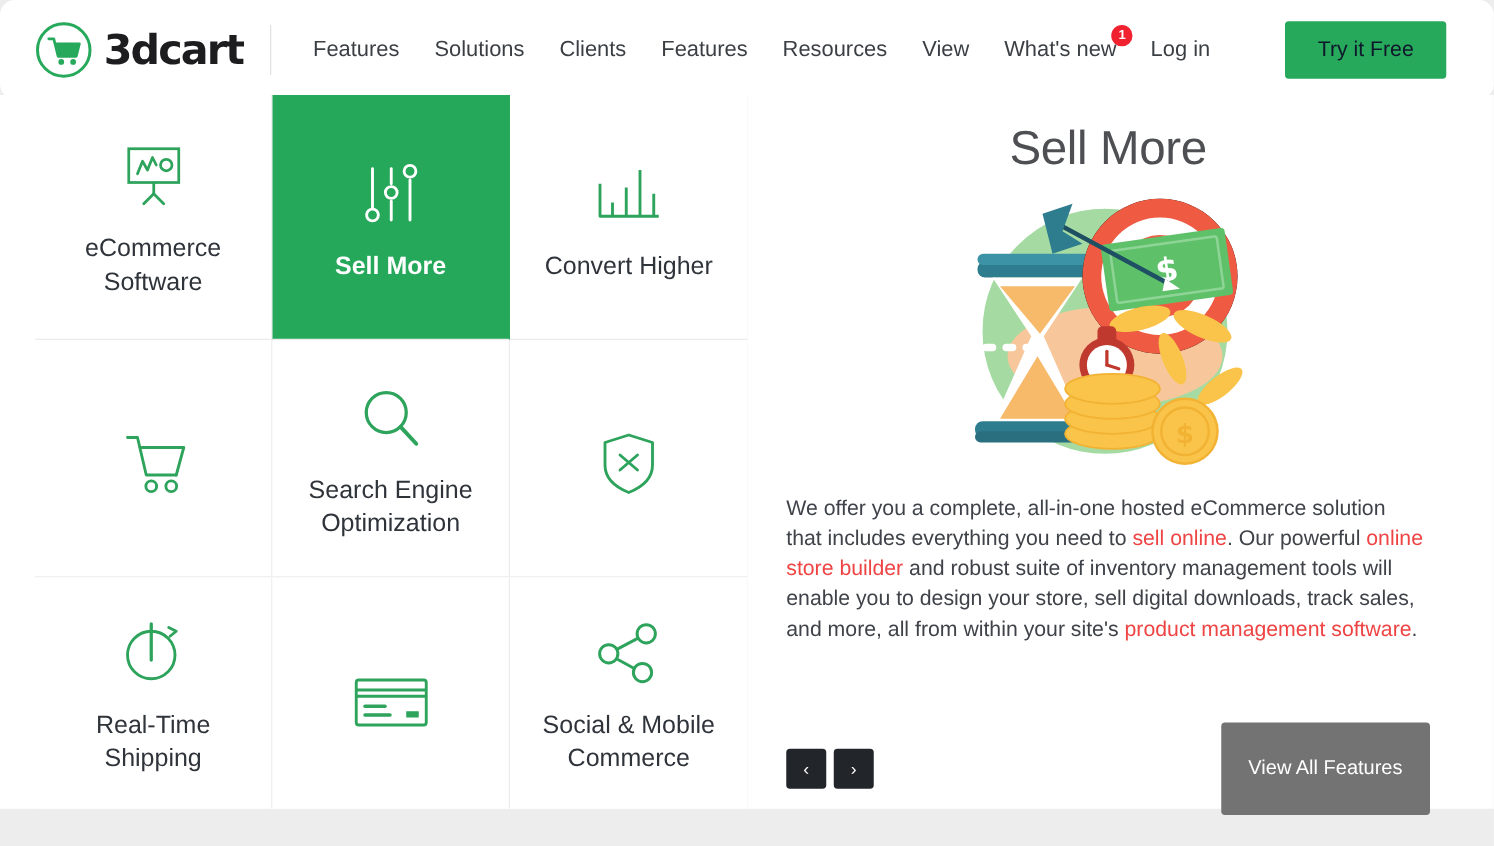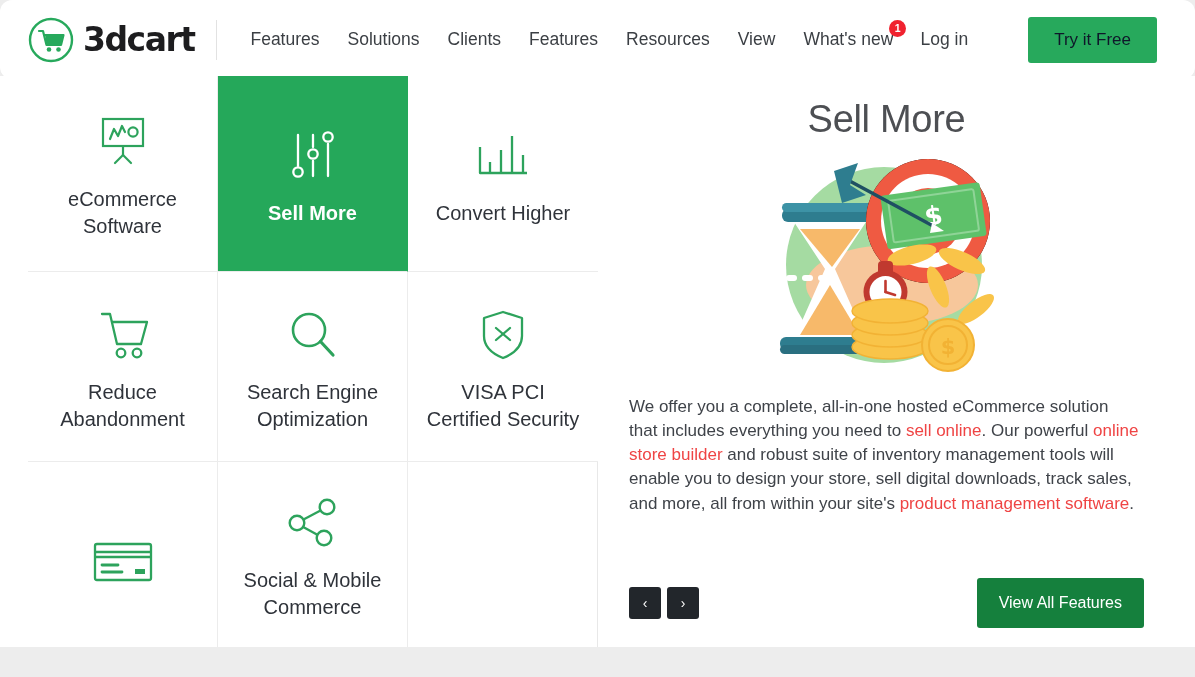--- a/index.html
+++ b/index.html
@@ -103,22 +103,22 @@
     position:absolute; left:31px; right:24px; top:502px;
     display:flex; align-items:center;
   }
   .carousel-btn {
     width:32px; height:32px; background:#22262b; color:#ffffff;
     border:none; border-radius:3px; cursor:pointer;
     font-size:14px; display:flex; align-items:center; justify-content:center;
     margin-right:6px; font-family:"Liberation Sans", sans-serif;
   }
   #view-all-btn {
-    margin-left:auto; background:#15803d; color:#ffffff;
-    font-size:16px; padding:16px 22px; border:none; border-radius:3px;
+    margin-left:auto; background:#737373; color:#ffffff;
+    font-size:16px; padding:28px 22px; border:none; border-radius:3px;
     cursor:pointer; font-family:"Liberation Sans", sans-serif;
   }
 </style>
 </head>
 <body>
 
 <div id="header">
 
   <div id="logo-area">
     <svg id="logo-mark" viewBox="0 0 46 46">
@@ -213,22 +213,20 @@
 
     <div class="tile">
       <div class="tile-icon">
         <svg width="58" height="54" viewBox="0 0 58 54">
           <path d="M8 6 L16 6 L23 36 L47 36" fill="none" stroke="#2da35c" stroke-width="2.3" stroke-linejoin="round" stroke-linecap="round"></path>
           <path d="M18 14 L53 14 L47 36" fill="none" stroke="#2da35c" stroke-width="2.3" stroke-linejoin="round" stroke-linecap="round"></path>
           <circle cx="27" cy="45" r="4.3" fill="none" stroke="#2da35c" stroke-width="2.3"></circle>
           <circle cx="43" cy="45" r="4.3" fill="none" stroke="#2da35c" stroke-width="2.3"></circle>
         </svg>
       </div>
-      <div class="tile-label">Reduce
-Abandonment</div>
     </div>
 
     <div class="tile">
       <div class="tile-icon">
         <svg width="56" height="54" viewBox="0 0 56 54">
           <circle cx="24" cy="22" r="16" fill="none" stroke="#2da35c" stroke-width="2.6"></circle>
           <line x1="35.5" y1="33.5" x2="48" y2="47" stroke="#2da35c" stroke-width="3.2" stroke-linecap="round"></line>
         </svg>
       </div>
       <div class="tile-label">Search Engine
@@ -236,24 +234,34 @@
     </div>
 
     <div class="tile">
       <div class="tile-icon">
         <svg width="50" height="54" viewBox="0 0 50 54">
           <path d="M25 4 L44 10 L44 28 C44 39 35 46 25 50 C15 46 6 39 6 28 L6 10 Z" fill="none" stroke="#2da35c" stroke-width="2.3" stroke-linejoin="round"></path>
           <line x1="18" y1="20" x2="32" y2="32" stroke="#2da35c" stroke-width="2.3" stroke-linecap="round"></line>
           <line x1="32" y1="20" x2="18" y2="32" stroke="#2da35c" stroke-width="2.3" stroke-linecap="round"></line>
         </svg>
       </div>
-      <div class="tile-label">VISA PCI
-Certified Security</div>
-    </div>
-
+    </div>
+
+    <div class="tile">
+      <div class="tile-icon">
+        <svg width="56" height="56" viewBox="0 0 56 56">
+          <circle cx="26" cy="30" r="19" fill="none" stroke="#2da35c" stroke-width="2.3"></circle>
+          <line x1="26" y1="5" x2="26" y2="12" stroke="#2da35c" stroke-width="2.6" stroke-linecap="round"></line>
+          <line x1="26" y1="13" x2="26" y2="34" stroke="#2da35c" stroke-width="2.6" stroke-linecap="round"></line>
+          <path d="M40 8 L46 11 L41 15" fill="none" stroke="#2da35c" stroke-width="2.3" stroke-linejoin="round" stroke-linecap="round"></path>
+        </svg>
+      </div>
+      <div class="tile-label">Real-Time
+Shipping</div>
+    </div>
 
     <div class="tile">
       <div class="tile-icon">
         <svg width="64" height="50" viewBox="0 0 64 50">
           <rect x="4" y="8" width="56" height="36" rx="2" fill="none" stroke="#2da35c" stroke-width="2.3"></rect>
           <line x1="4" y1="16" x2="60" y2="16" stroke="#2da35c" stroke-width="2.3"></line>
           <line x1="4" y1="21" x2="60" y2="21" stroke="#2da35c" stroke-width="2.3"></line>
           <line x1="11" y1="29" x2="27" y2="29" stroke="#2da35c" stroke-width="2.8" stroke-linecap="round"></line>
           <line x1="11" y1="36" x2="31" y2="36" stroke="#2da35c" stroke-width="2.8" stroke-linecap="round"></line>
           <rect x="44" y="33" width="10" height="5" fill="#2da35c"></rect>

